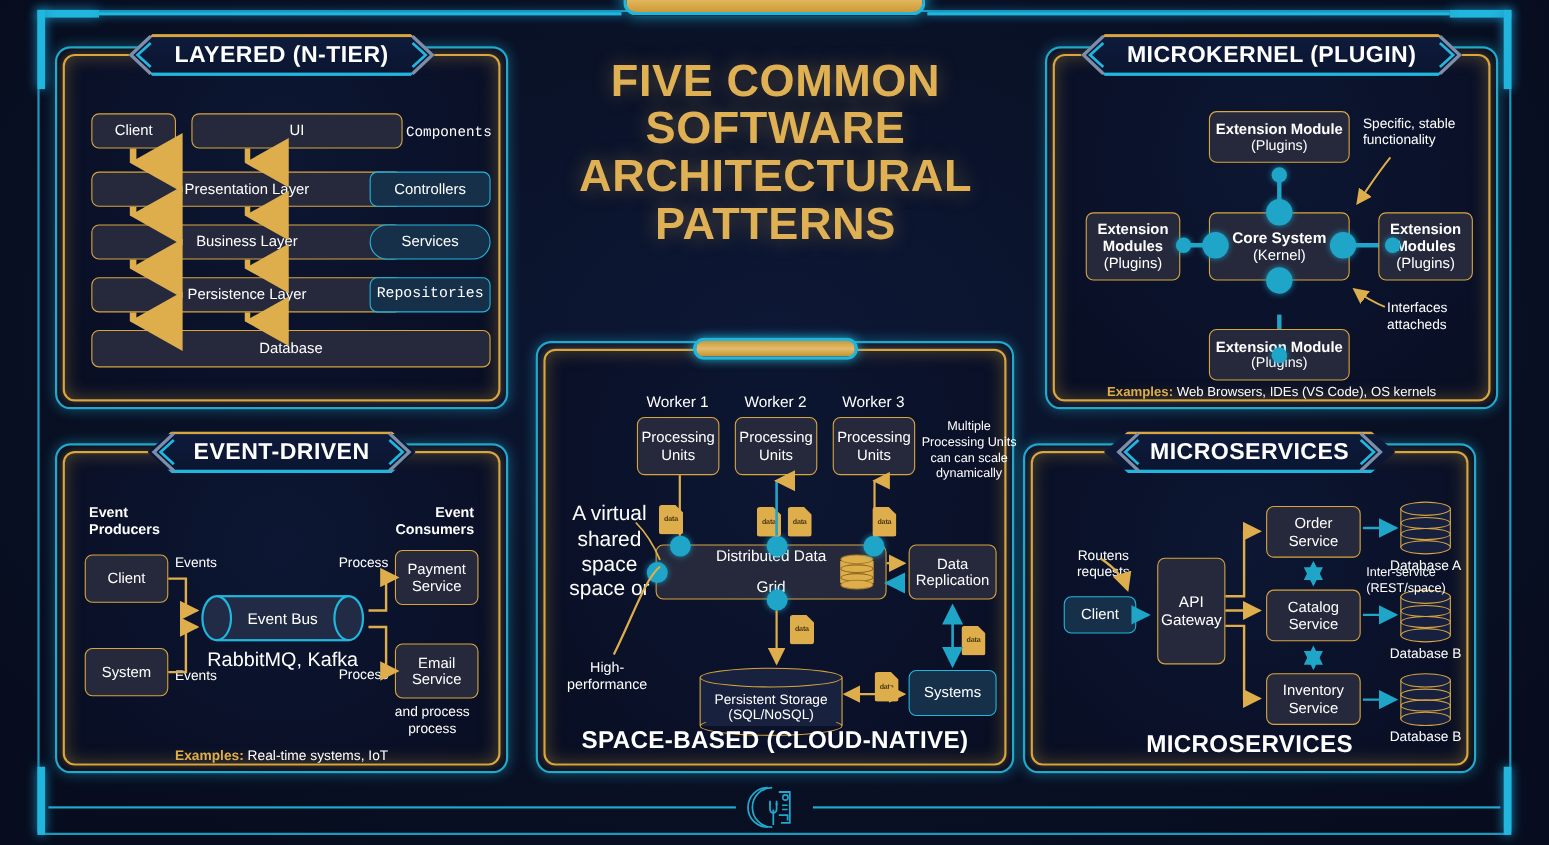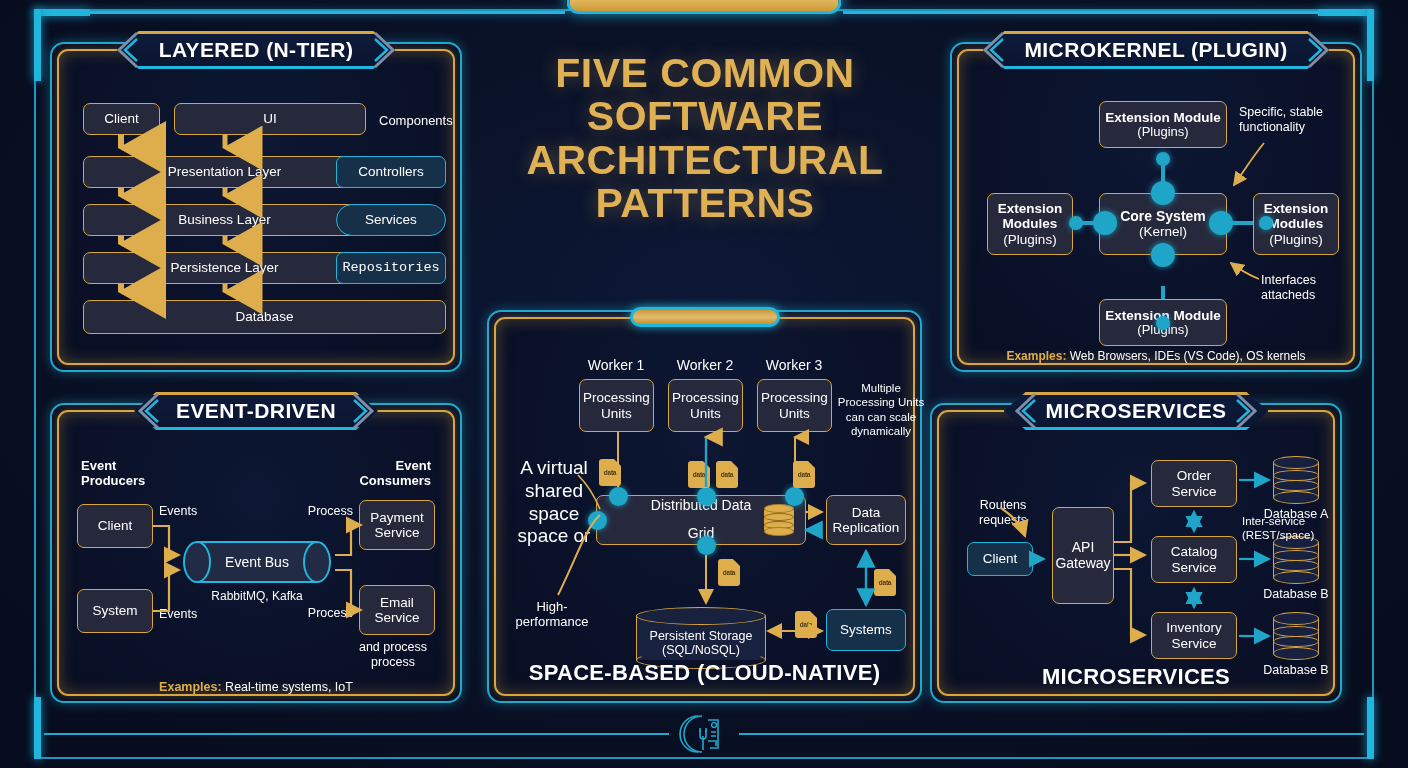--- a/index.html
+++ b/index.html
@@ -196,21 +196,21 @@
       <div class="chev" style="right:54px;">
         <svg width="26" height="38" viewBox="0 0 26 38">
           <path d="M2 2 L20 19 L2 36" fill="none" stroke="#7d8fa8" stroke-width="3"></path>
           <path d="M2 8 L14 19 L2 30" fill="none" stroke="#21b6dd" stroke-width="2.5"></path>
         </svg>
       </div>
       <div class="phead">LAYERED (N-TIER)</div>
 
       <div class="box" style="left:24px;top:52px;width:77px;height:32px;">Client</div>
       <div class="box" style="left:115px;top:52px;width:192px;height:32px;">UI</div>
-      <div class="lbl" style="left:320px;top:62px;">Components</div>
+      <div class="lbl" style="left:310px;top:62px;font-family:Liberation Mono, monospace;">Components</div>
 
       <div class="box" style="left:24px;top:105px;width:283px;height:32px;justify-content:center;">Presentation Layer</div>
       <div class="box cy" style="left:277px;top:105px;width:110px;height:32px;">Controllers</div>
 
       <div class="box" style="left:24px;top:153px;width:283px;height:32px;">Business Layer</div>
       <div class="box cy" style="left:277px;top:153px;width:110px;height:32px;border-radius:16px;">Services</div>
 
       <div class="box" style="left:24px;top:201px;width:283px;height:32px;">Persistence Layer</div>
       <div class="box cy" style="left:277px;top:201px;width:110px;height:32px;font-family:Liberation Mono, monospace;">Repositories</div>
 
@@ -269,21 +269,21 @@
 
       <div class="box" style="left:18px;top:92px;width:76px;height:44px;">Client</div>
       <div class="box" style="left:18px;top:177px;width:76px;height:44px;">System</div>
 
       <div class="ebus" style="left:124px;top:129px;">
         <div class="rect"></div>
           <div class="capL"></div>
           <div class="capR"></div>
         <div class="t">Event Bus</div>
       </div>
-      <div class="lbl" style="left:124px;top:177px;width:148px;text-align:center;font-size:12px;">RabbitMQ, Kafka</div>
+      <div class="lbl" style="left:124px;top:177px;width:148px;text-align:center;font-size:18px;">RabbitMQ, Kafka</div>
 
       <div class="box" style="right:18px;top:88px;width:76px;height:50px;flex-direction:column;">
         <div>Payment</div>
         <div>Service</div>
       </div>
       <div class="box" style="right:18px;top:173px;width:76px;height:50px;flex-direction:column;">
         <div>Email</div>
         <div>Service</div>
       </div>
 

